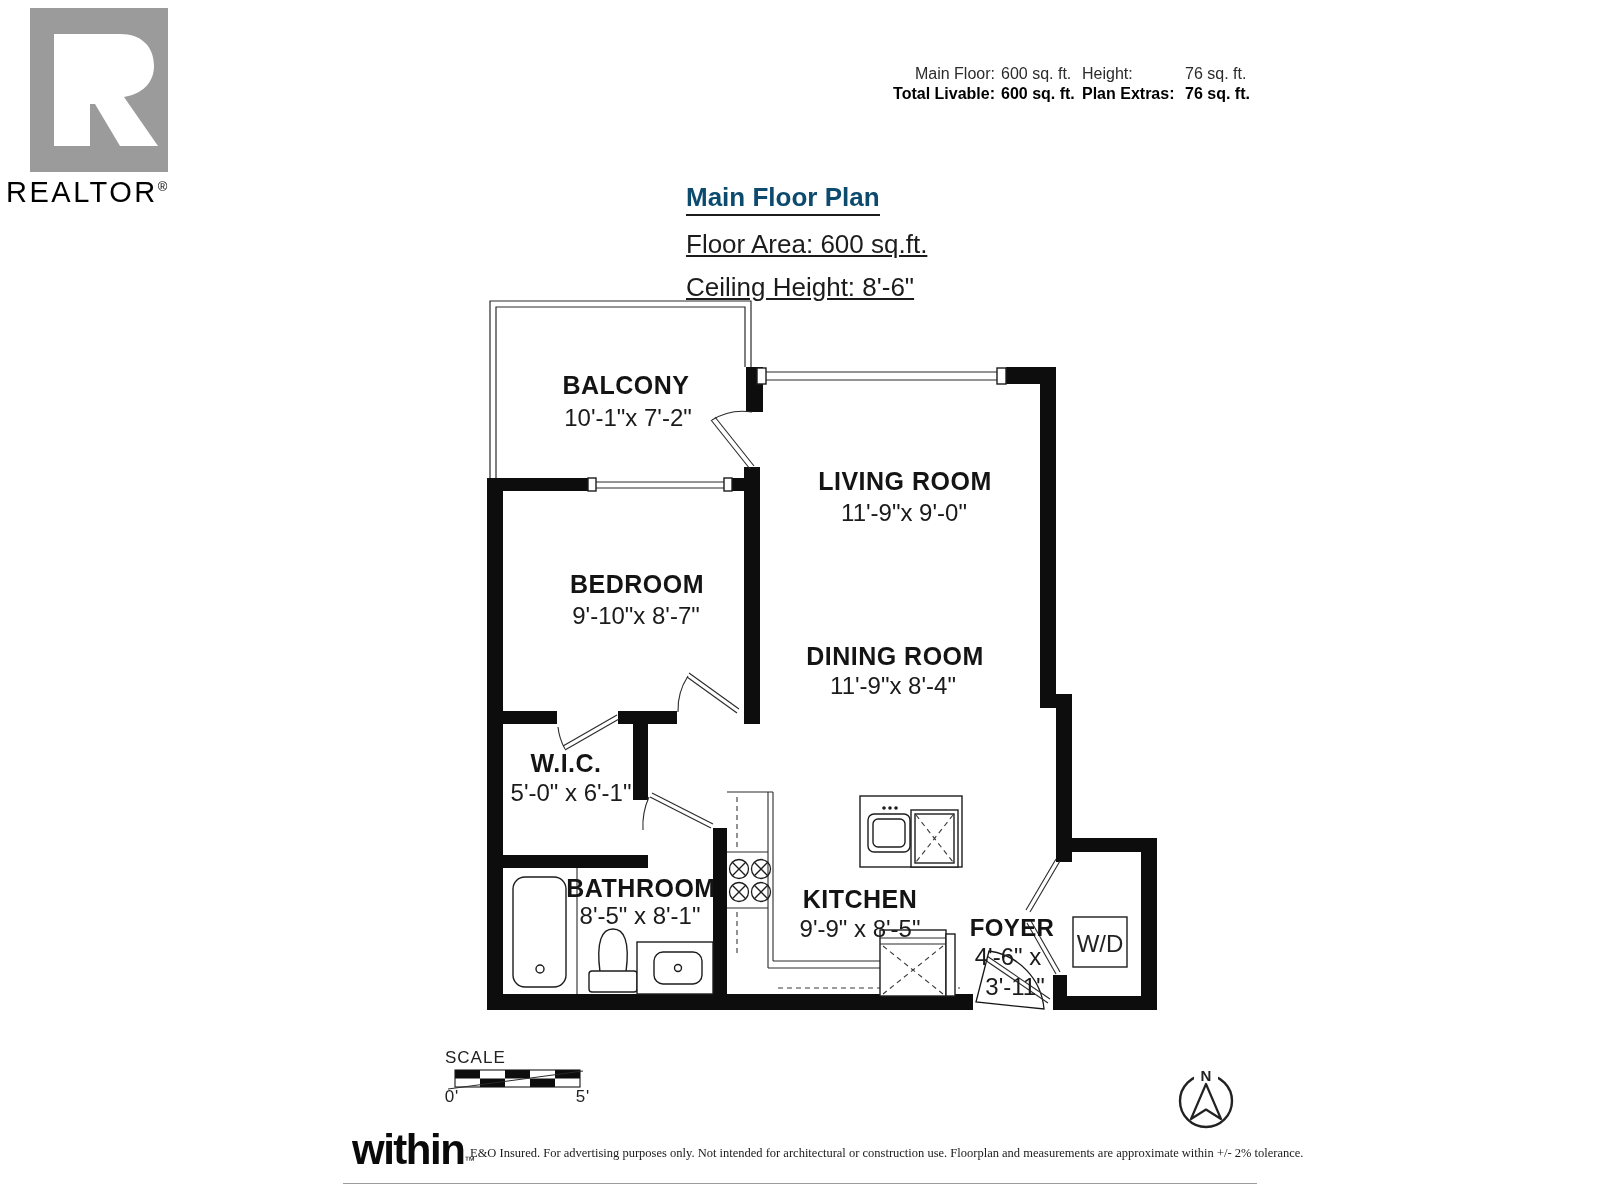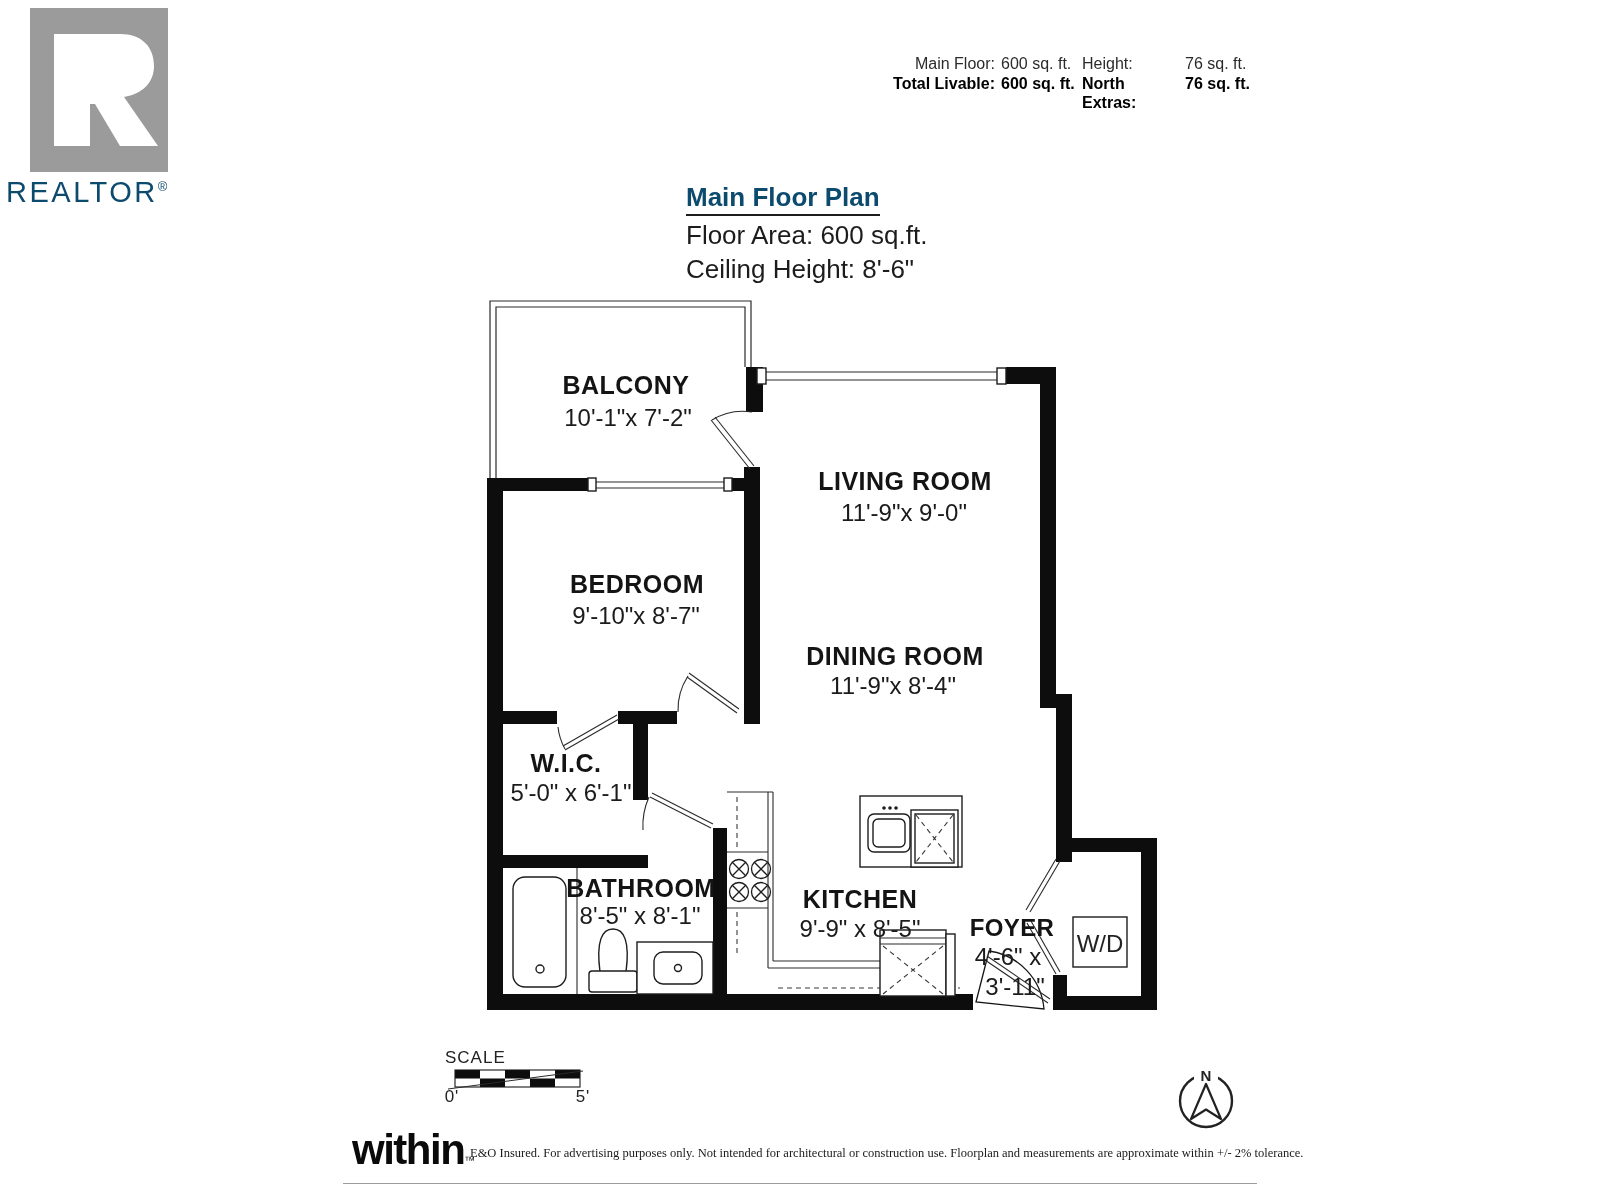--- a/index.html
+++ b/index.html
@@ -2,31 +2,31 @@
 <html><head>
 <meta charset="utf-8">
 <style>
   html,body{margin:0;padding:0;background:#fff;}
   .page{position:relative;width:1600px;height:1200px;background:#fff;overflow:hidden;
         font-family:"Liberation Sans",sans-serif;color:#111;}
   .abs{position:absolute;}
   
   .address{left:640px;top:16px;width:690px;text-align:center;font-size:27px;font-weight:700;
            letter-spacing:.2px;color:#161616;}
-  .stats{left:860px;top:54px;display:grid;grid-template-columns:135px 75px 97px 70px;
+  .stats{left:860px;top:64px;display:grid;grid-template-columns:135px 75px 97px 70px;
          column-gap:6px;row-gap:1px;font-size:16px;line-height:19px;color:#2b2b2b;}
   .stats .lab{text-align:right;}
   .stats .b{font-weight:700;color:#000;}
   
   .titleblock{left:686px;top:182px;font-size:26px;color:#1c1c1c;}
   .titleblock .t{font-weight:700;border-bottom:2px solid #1c1c1c;display:inline-block;
                  padding-bottom:1px;color:#0c4a6e;}
-  .titleblock .s{margin-top:5px;line-height:29px;}
-  
-  .realtorword{left:6px;top:176px;font-size:29px;letter-spacing:2.5px;color:#0c4a6e;}
+  .titleblock .s{margin-top:14px;line-height:29px;text-decoration:underline;}
+  
+  .realtorword{left:6px;top:176px;font-size:29px;letter-spacing:2.5px;color:#000000;}
   .realtorword sup{font-size:13px;letter-spacing:0;}
   
   .brand{left:352px;top:1126px;font-size:42px;font-weight:700;letter-spacing:-1.5px;color:#0a0a0a;}
   .brandmark{font-size:11px;font-weight:400;letter-spacing:0;vertical-align:baseline;}
   .disclaimer{left:470px;top:1146px;font-size:12.5px;color:#1a1a1a;white-space:nowrap;font-family:Liberation Serif, serif;}
   .bottomrule{left:343px;top:1183px;width:914px;height:1px;background:#9c9c9c;}
   
   .rname{font-family:"Liberation Sans",sans-serif;font-weight:700;font-size:25px;fill:#141414;letter-spacing:.5px;}
   .rname2{font-family:"Liberation Sans",sans-serif;font-weight:700;font-size:24px;fill:#141414;letter-spacing:.4px;}
   .rdims{font-family:"Liberation Sans",sans-serif;font-size:24px;fill:#1b1b1b;}
@@ -227,21 +227,21 @@
   <div class="abs realtorword"><span>REALTOR</span><sup>®</sup></div>
 
 
   <div class="abs stats">
     <div class="lab">Main Floor:</div>
     <div>600 sq. ft.</div>
     <div>Height:</div>
     <div>76 sq. ft.</div>
     <div class="lab b">Total Livable:</div>
     <div class="b">600 sq. ft.</div>
-    <div class="b">North Extras:</div>
+    <div class="b">Plan Extras:</div>
     <div class="b">76 sq. ft.</div>
   </div>
 
   <div class="abs titleblock">
     <div class="t">Main Floor Plan</div>
     <div class="s">Floor Area: 600 sq.ft.</div>
     <div class="s">Ceiling Height: 8'-6"</div>
   </div>
 
   <div class="abs brand"><span>within</span><span class="brandmark">™</span></div>

